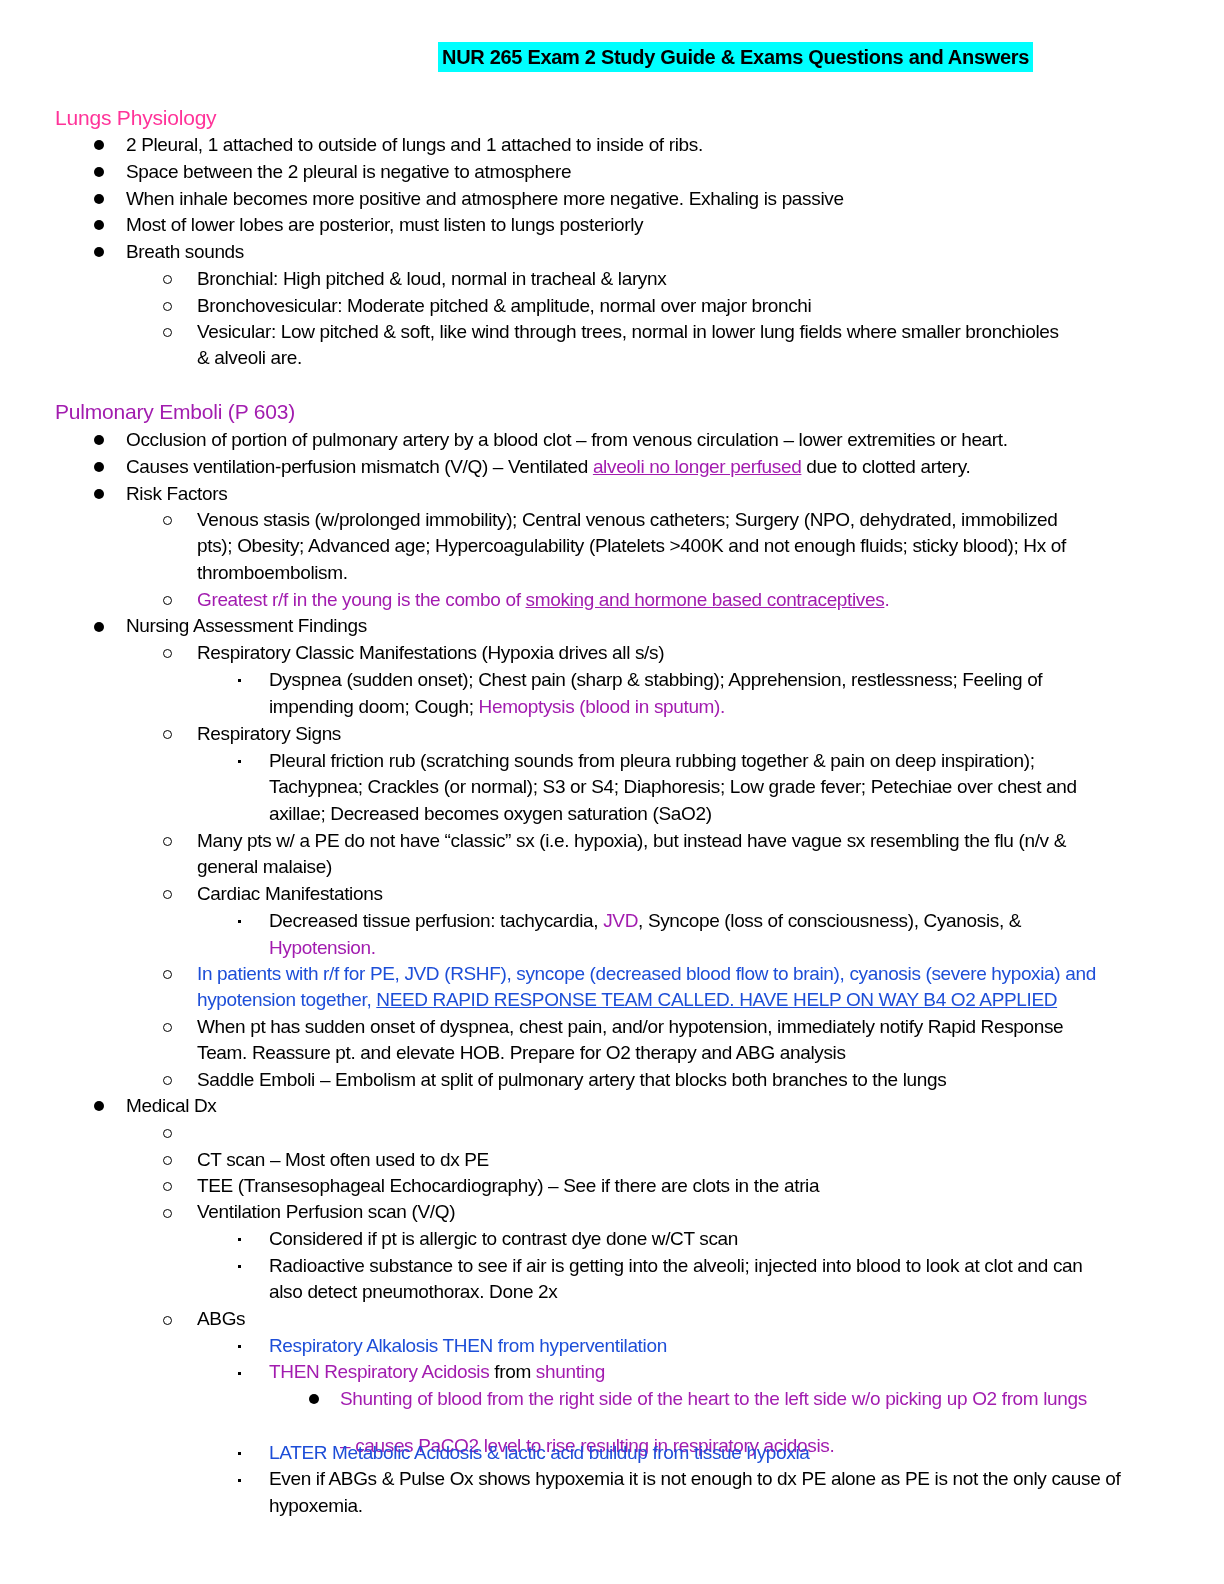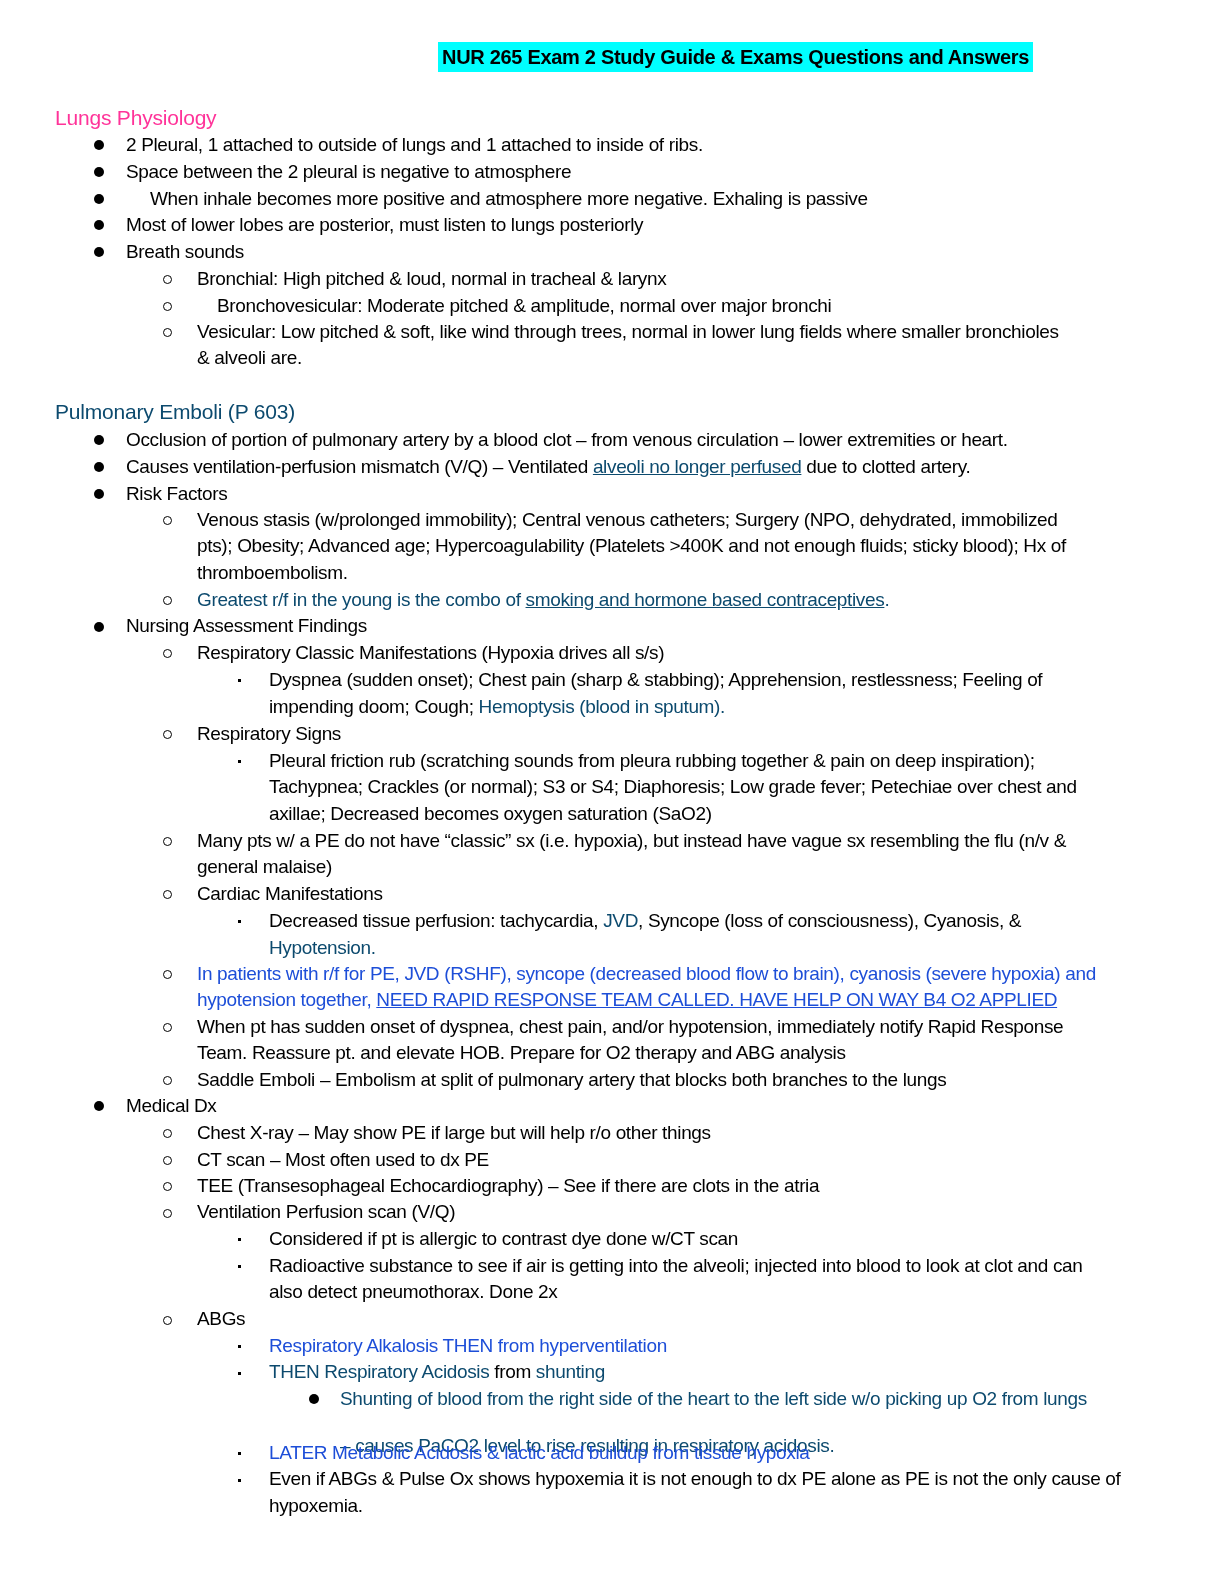--- a/index.html
+++ b/index.html
@@ -6,51 +6,51 @@
   body { width: 1224px; height: 1584px; position: relative; overflow: hidden;
          font-family: "Liberation Sans", "DejaVu Sans", sans-serif; color: #000; }
   .page { position: absolute; left: 12px; top: 0; width: 1224px; height: 1256px; }
   .line { position: absolute; white-space: nowrap; font-size: 19px; line-height: 26px;
           letter-spacing: -0.35px; }
   .title { position: absolute; left: 426px; top: 42px; height: 30px; line-height: 30px;
            background: #00ffff; font-weight: bold; font-size: 20px; padding: 0 4px;
            letter-spacing: -0.3px; white-space: nowrap; }
   .heading { position: absolute; font-size: 21px; line-height: 28px; white-space: nowrap; letter-spacing: -0.2px; }
   .pink { color: #ff3399; }
-  .blue { color: #0c4a6e; }
+  .blue { color: #a21caf; }
   .red { color: #1d4ed8; }
   .u { text-decoration: underline; }
   .mk-disc { width: 10px; height: 10px; border-radius: 50%; background: #000; position: absolute; }
   .mk-circ { width: 9px; height: 9px; border-radius: 50%; border: 1.3px solid #000; position: absolute; box-sizing: border-box; }
   .mk-sq { width: 3px; height: 3px; background: #000; position: absolute; }
 </style>
 </head>
 <body>
 
 <div class="page">
 
   <div class="title">NUR 265 Exam 2 Study Guide &amp; Exams Questions and Answers</div>
 
   <div class="heading pink" style="left:43px;top:104px;">Lungs Physiology</div>
 
   <span class="mk-disc" style="left:82px;top:140px;"></span>
   <div class="line" style="left:114px;top:132px;">2 Pleural, 1 attached to outside of lungs and 1 attached to inside of ribs.</div>
   <span class="mk-disc" style="left:82px;top:167px;"></span>
   <div class="line" style="left:114px;top:159px;">Space between the 2 pleural is negative to atmosphere</div>
   <span class="mk-disc" style="left:82px;top:194px;"></span>
-  <div class="line" style="left:114px;top:186px;margin-left:24px;">When inhale becomes more positive and atmosphere more negative. Exhaling is passive</div>
+  <div class="line" style="left:114px;top:186px;">When inhale becomes more positive and atmosphere more negative. Exhaling is passive</div>
   <span class="mk-disc" style="left:82px;top:220px;"></span>
   <div class="line" style="left:114px;top:212px;">Most of lower lobes are posterior, must listen to lungs posteriorly</div>
   <span class="mk-disc" style="left:82px;top:247px;"></span>
   <div class="line" style="left:114px;top:239px;">Breath sounds</div>
 
   <span class="mk-circ" style="left:151px;top:275px;"></span>
   <div class="line" style="left:185px;top:266px;">Bronchial: High pitched &amp; loud, normal in tracheal &amp; larynx</div>
   <span class="mk-circ" style="left:151px;top:302px;"></span>
-  <div class="line" style="left:185px;top:293px;margin-left:20px;">Bronchovesicular: Moderate pitched &amp; amplitude, normal over major bronchi</div>
+  <div class="line" style="left:185px;top:293px;">Bronchovesicular: Moderate pitched &amp; amplitude, normal over major bronchi</div>
   <span class="mk-circ" style="left:151px;top:328px;"></span>
   <div class="line" style="left:185px;top:319px;">Vesicular: Low pitched &amp; soft, like wind through trees, normal in lower lung fields where smaller bronchioles</div>
   <div class="line" style="left:185px;top:345px;">&amp; alveoli are.</div>
 
   <div class="heading blue" style="left:43px;top:398px;">Pulmonary Emboli (P 603)</div>
 
   <span class="mk-disc" style="left:82px;top:435px;"></span>
   <div class="line" style="left:114px;top:427px;">Occlusion of portion of pulmonary artery by a blood clot – from venous circulation – lower extremities or heart.</div>
 
   <span class="mk-disc" style="left:82px;top:462px;"></span>
@@ -114,21 +114,20 @@
   <div class="line" style="left:185px;top:1014px;">When pt has sudden onset of dyspnea, chest pain, and/or hypotension, immediately notify Rapid Response</div>
   <div class="line" style="left:185px;top:1040px;">Team. Reassure pt. and elevate HOB. Prepare for O2 therapy and ABG analysis</div>
 
   <span class="mk-circ" style="left:151px;top:1076px;"></span>
   <div class="line" style="left:185px;top:1067px;">Saddle Emboli –  Embolism at split of pulmonary artery that blocks both branches to the lungs</div>
 
   <span class="mk-disc" style="left:82px;top:1101px;"></span>
   <div class="line" style="left:114px;top:1093px;">Medical Dx</div>
 
   <span class="mk-circ" style="left:151px;top:1129px;"></span>
-  <div class="line" style="left:185px;top:1120px;">Chest X-ray – May show PE if large but will help r/o other things</div>
   <span class="mk-circ" style="left:151px;top:1156px;"></span>
   <div class="line" style="left:185px;top:1147px;">CT scan – Most often used to dx PE</div>
   <span class="mk-circ" style="left:151px;top:1182px;"></span>
   <div class="line" style="left:185px;top:1173px;">TEE  (Transesophageal Echocardiography) – See if there are clots in the atria</div>
   <span class="mk-circ" style="left:151px;top:1209px;"></span>
   <div class="line" style="left:185px;top:1199px;">Ventilation Perfusion scan (V/Q)</div>
 
   <span class="mk-sq" style="left:226px;top:1238px;"></span>
   <div class="line" style="left:257px;top:1226px;">Considered if pt is allergic to contrast dye done w/CT scan</div>
   <span class="mk-sq" style="left:226px;top:1265px;"></span>

